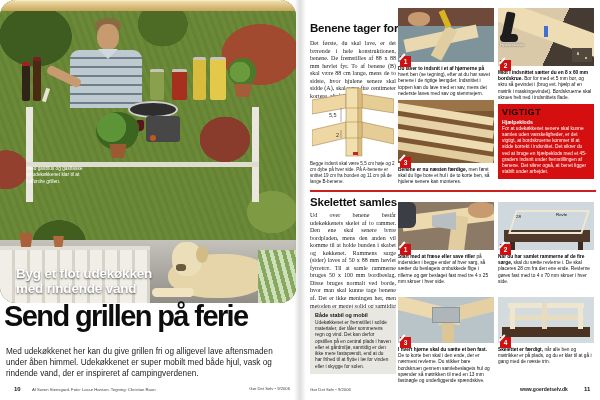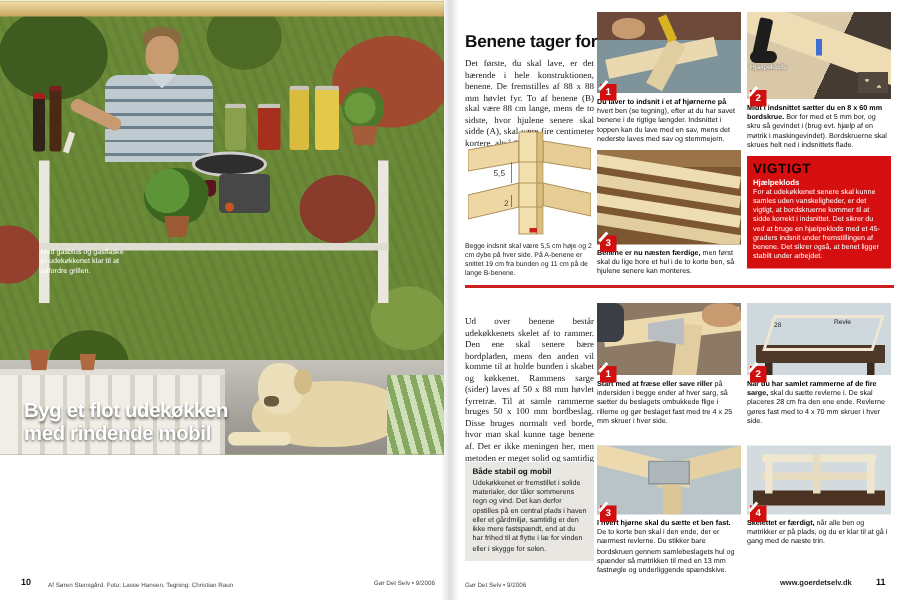--- a/index.html
+++ b/index.html
@@ -1,20 +1,20 @@
 <!DOCTYPE html>
 <html><head>
 <meta charset="utf-8">
 <style>
   html,body{margin:0;padding:0;background:#888;}
   .spread{position:relative;width:600px;height:400px;background:#fff;overflow:hidden;
           font-family:"Liberation Sans",sans-serif;box-shadow:0 0 4px rgba(0,0,0,.4);}
   .abs{position:absolute;}
   
-  .hero{left:0;top:0;width:296px;height:303px;overflow:hidden;background:#6b8a38;}
+  .hero{left:0;top:0;width:296px;height:303px;overflow:hidden;background:#6b8a38;border-radius:16px;}
   .ivy{position:absolute;inset:0;background-color:#6b8a38;background-image:
     radial-gradient(60px 50px at 12% 12%, #3f5c20 0 60%, transparent 61%),
     radial-gradient(70px 55px at 88% 18%, #a24a30 0 55%, transparent 56%),
     radial-gradient(50px 45px at 76% 46%, #8a3c2c 0 50%, transparent 51%),
     radial-gradient(40px 35px at 2% 56%, #93412e 0 55%, transparent 56%),
     radial-gradient(55px 45px at 35% 25%, #85a649 0 55%, transparent 56%),
     radial-gradient(45px 40px at 55% 8%, #4e6b26 0 55%, transparent 56%),
     radial-gradient(50px 42px at 92% 70%, #7e9a42 0 50%, transparent 51%),
     radial-gradient(48px 40px at 20% 80%, #415e1f 0 55%, transparent 56%),
     repeating-linear-gradient(70deg, rgba(0,0,0,.06) 0 3px, transparent 3px 7px);}
@@ -108,24 +108,26 @@
     <div class="abs" style="left:168px;top:254px;width:100px;height:44px;background:#e6d5a8;border-radius:50% 42% 46% 46%"></div>
     <div class="abs" style="left:172px;top:242px;width:30px;height:34px;background:#eadfb9;border-radius:45%"></div>
     <div class="abs" style="left:196px;top:246px;width:12px;height:17px;background:#d2bb84;border-radius:50%"></div>
     <div class="abs" style="left:176px;top:264px;width:10px;height:7px;background:#6a5a3f;border-radius:40%"></div>
     <div class="abs" style="left:152px;top:288px;width:42px;height:9px;background:#efe3c0;border-radius:5px"></div>
     <div class="abs" style="left:258px;top:250px;width:38px;height:53px;background:repeating-linear-gradient(75deg,#cfe0b8 0 4px,#86a860 4px 8px)"></div>
 
     <div class="abs hero-cap">Med gasblus og gasflaske er udekøkkenet klar til at udfordre grillen.</div>
     <div class="abs overlay-title">
       <div>Byg et flot udekøkken</div>
-      <div>med rindende mobil</div>
+      <div>med rindende vand</div>
     </div>
   </div>
 
+  <h1 class="abs headline">Send grillen på ferie</h1>
+  <p class="abs intro">Med udekøkkenet her kan du give grillen fri og alligevel lave aftensmaden under åben himmel. Udekøkkenet er super mobilt med både hjul, vask og rindende vand, der er inspireret af campingverdenen.</p>
   <span class="abs footrow pagenum" style="left:14px">10</span>
   <span class="abs footrow" style="left:32px;top:387px">Af Søren Stensgård. Foto: Lasse Hansen. Tegning: Christian Raun</span>
   <span class="abs footrow" style="left:200px;width:90px;text-align:right">Gør Det Selv • 9/2006</span>
 
   <h2 class="abs" style="left:310px;top:22px">Benene tager form</h2>
   <p class="abs body" style="left:310px;top:40px;width:86px">Det første, du skal lave, er det bærende i hele konstruktionen, benene. De fremstilles af 88 x 88 mm høvlet fyr. To af benene (B) skal være 88 cm lange, mens de to sidste, hvor hjulene senere skal sidde (A), skal være fire centimeter kortere, altså 84 cm.</p>
 
   <svg class="abs" style="left:312px;top:86px" width="82" height="72" viewBox="0 0 82 72">
     <polygon points="0,14 34,8 34,22 0,28" fill="#eed7a3" stroke="#a5854e" stroke-width="0.6"></polygon>
     <polygon points="50,8 82,13 82,27 50,22" fill="#e6cd96" stroke="#a5854e" stroke-width="0.6"></polygon>
@@ -140,20 +142,21 @@
     <text x="17" y="31" font-size="5.5" fill="#333">5,5</text>
     <line x1="29" y1="44" x2="29" y2="52" stroke="#555" stroke-width="0.5"></line>
     <text x="24" y="51" font-size="5.5" fill="#333">2</text>
     <rect x="41" y="66" width="5" height="3" fill="#cc2020"></rect>
   </svg>
 
   <p class="abs diagcap" style="left:310px;top:161px;width:86px">Begge indsnit skal være 5,5 cm høje og 2 cm dybe på hver side. På A-benene er snittet 19 cm fra bunden og 11 cm på de lange B-benene.</p>
 
   <div class="abs redline"></div>
 
+  <h2 class="abs" style="left:310px;top:196px">Skelettet samles</h2>
   <p class="abs body" style="left:310px;top:212px;width:86px">Ud over benene består udekøkkenets skelet af to rammer. Den ene skal senere bære bordpladen, mens den anden vil komme til at holde bunden i skabet og køkkenet. Rammens sarge (sider) laves af 50 x 88 mm høvlet fyrretræ. Til at samle rammerne bruges 50 x 100 mm bordbeslag. Disse bruges normalt ved borde, hvor man skal kunne tage benene af. Det er ikke meningen her, men metoden er meget solid og samtidig enkel i forhold til andre muligheder. For at kunne låse skelettet senere skal der også laves en revle, af samme træ som sargene.</p>
 
   <div class="abs" style="left:310px;top:308px;width:86px">
     <div class="tips-body">
       <div class="tips-title">Både stabil og mobil</div>
       <div class="tips-text">Udekøkkenet er fremstillet i solide materialer, der tåler sommerens regn og vind. Det kan derfor opstilles på en central plads i haven eller et gårdmiljø, samtidig er den ikke mere fastspændt, end at du har frihed til at flytte i læ for vinden eller i skygge for solen.</div>
     </div>
   </div>
 
   <figure class="abs step" style="left:398px;top:8px;width:96px;height:54px;margin:0">

